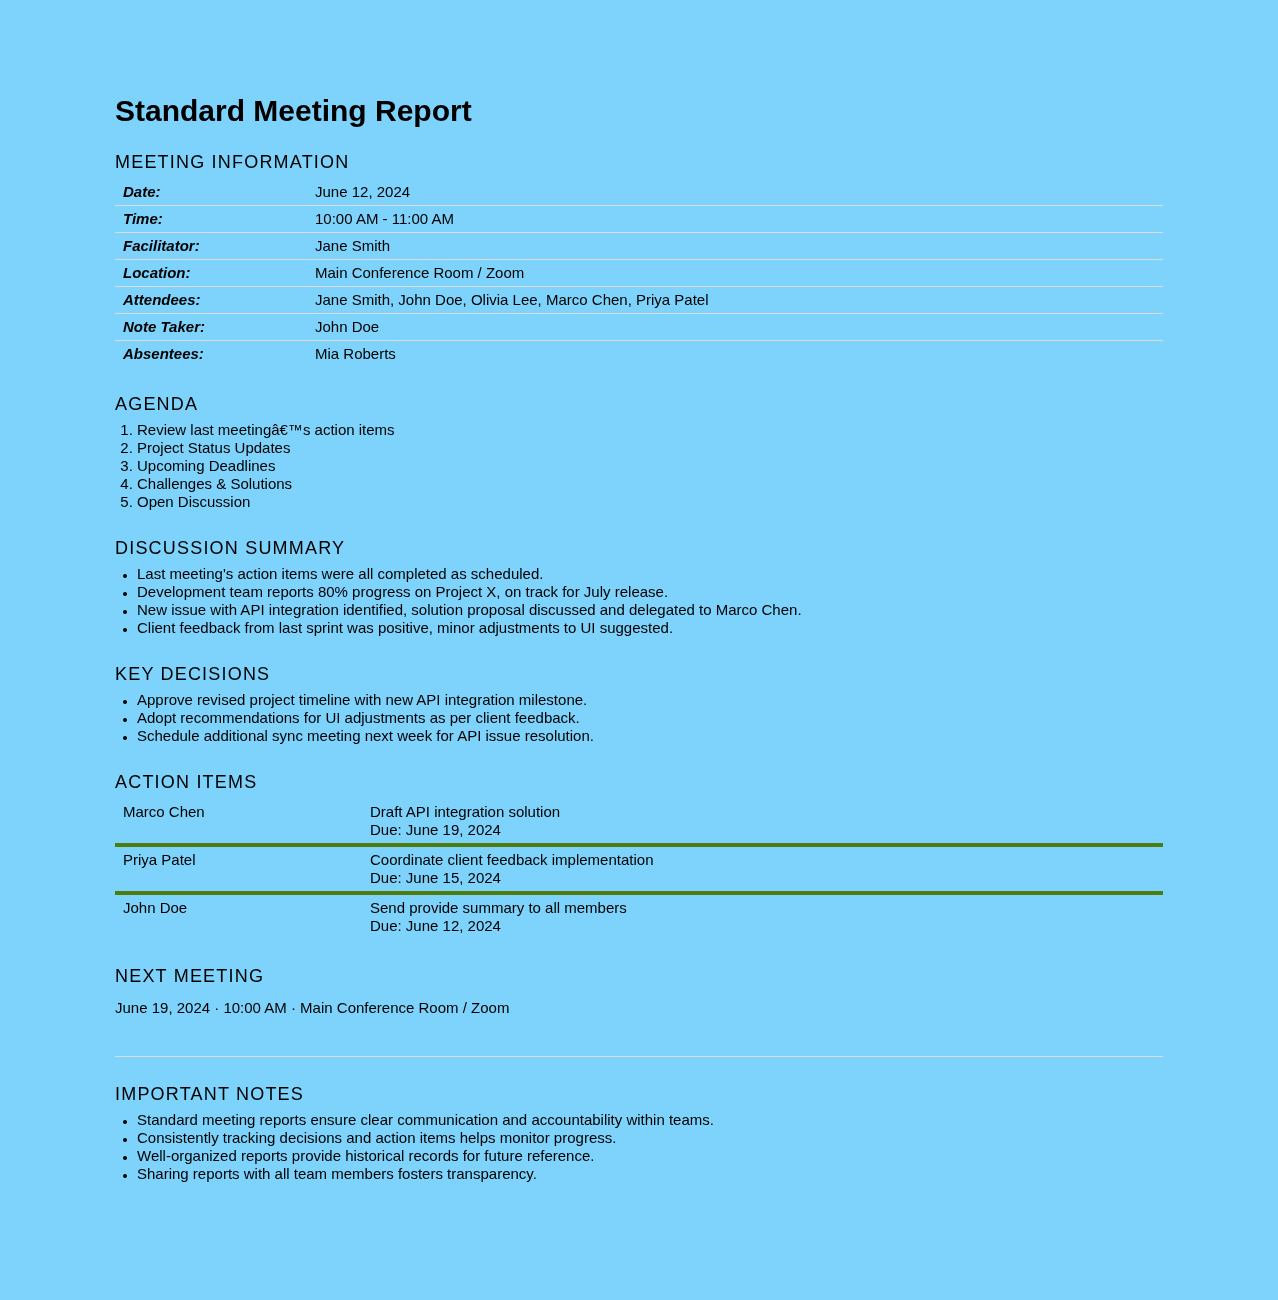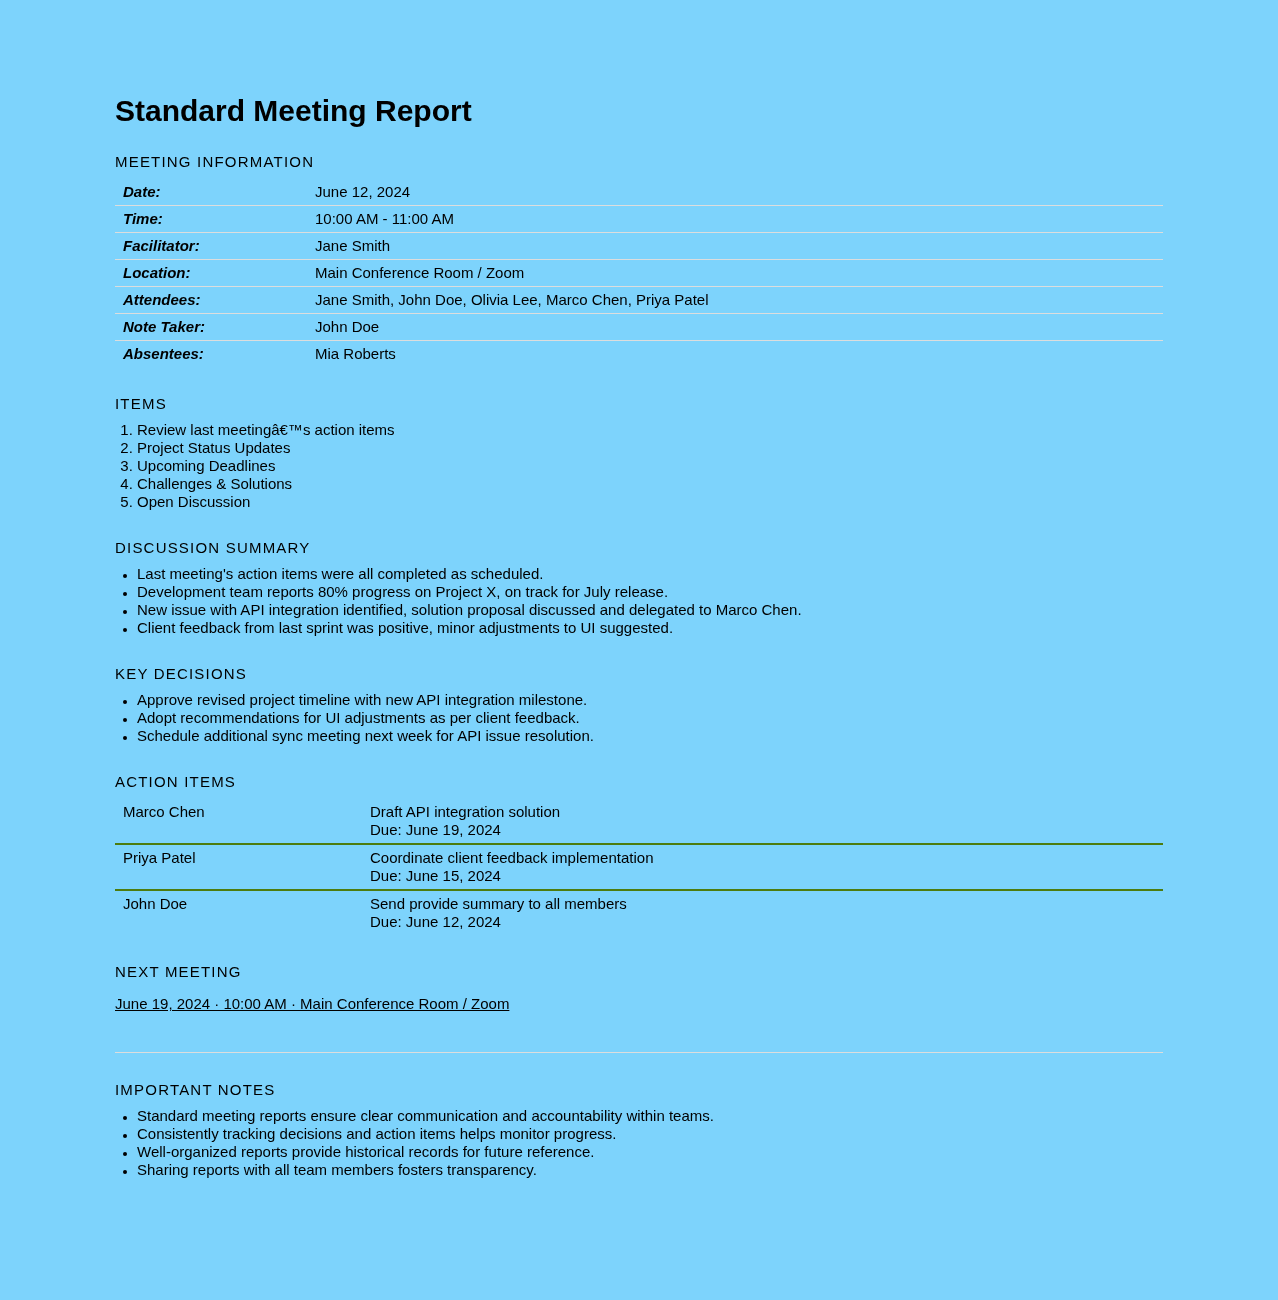--- a/index.html
+++ b/index.html
@@ -16,21 +16,21 @@
     line-height: 18px;
   }
   h1.title {
     font-size: 30px;
     line-height: 30px;
     font-weight: 700;
     margin: 0 0 27px 0;
     letter-spacing: 0;
   }
   h2.section-heading {
-    font-size: 15px;
+    font-size: 18px;
     line-height: 18px;
     font-weight: 400;
     letter-spacing: 1.2px;
     margin: 28px 0 8px 0;
     color: #000000;
   }
   section.first h2.section-heading { margin-top: 0; }
   table { width: 100%; border-collapse: collapse; }
   table.info-table th {
     width: 200px;
@@ -42,23 +42,23 @@
   }
   table.info-table td { padding: 4px 0; vertical-align: top; }
   table.info-table tr:not(:last-child) th,
   table.info-table tr:not(:last-child) td { border-bottom: 1px solid #dddddd; }
   ol.agenda-list, ul.bullet-list { margin: 0; padding: 0 0 0 22px; }
   ol.agenda-list li, ul.bullet-list li { margin: 0; padding: 0; line-height: 18px; }
   ul.bullet-list li::marker { font-size: 12px; }
   table.action-table td { vertical-align: top; }
   table.action-table td.owner { width: 255px; padding: 4px 0 4px 8px; }
   table.action-table td.task-cell { padding: 4px 0; }
-  table.action-table tr:not(:last-child) td { border-bottom: 2px solid #4d7c0f; }
+  table.action-table tr:not(:last-child) td { border-bottom: 4px solid #4d7c0f; }
   .task-line, .due-line { line-height: 18px; }
-  p.next-meeting-text { margin: 14px 0 0 0; line-height: 18px; text-decoration: underline; }
+  p.next-meeting-text { margin: 14px 0 0 0; line-height: 18px; }
   hr.divider {
     border: none;
     border-top: 1px solid #dddddd;
     margin: 39px 0 0 0;
   }
   section.notes h2.section-heading { }
 </style>
 </head>
 <body>
 
@@ -103,21 +103,21 @@
 
           <tr>
             <th>Absentees:</th>
             <td>Mia Roberts</td>
           </tr>
         </tbody>
     </table>
   </section>
 
   <section>
-    <h2 class="section-heading">ITEMS</h2>
+    <h2 class="section-heading">AGENDA</h2>
     <ol class="agenda-list">
 
         <li>Review last meetingâ€™s action items</li>
 
         <li>Project Status Updates</li>
 
         <li>Upcoming Deadlines</li>
 
         <li>Challenges &amp; Solutions</li>
 

